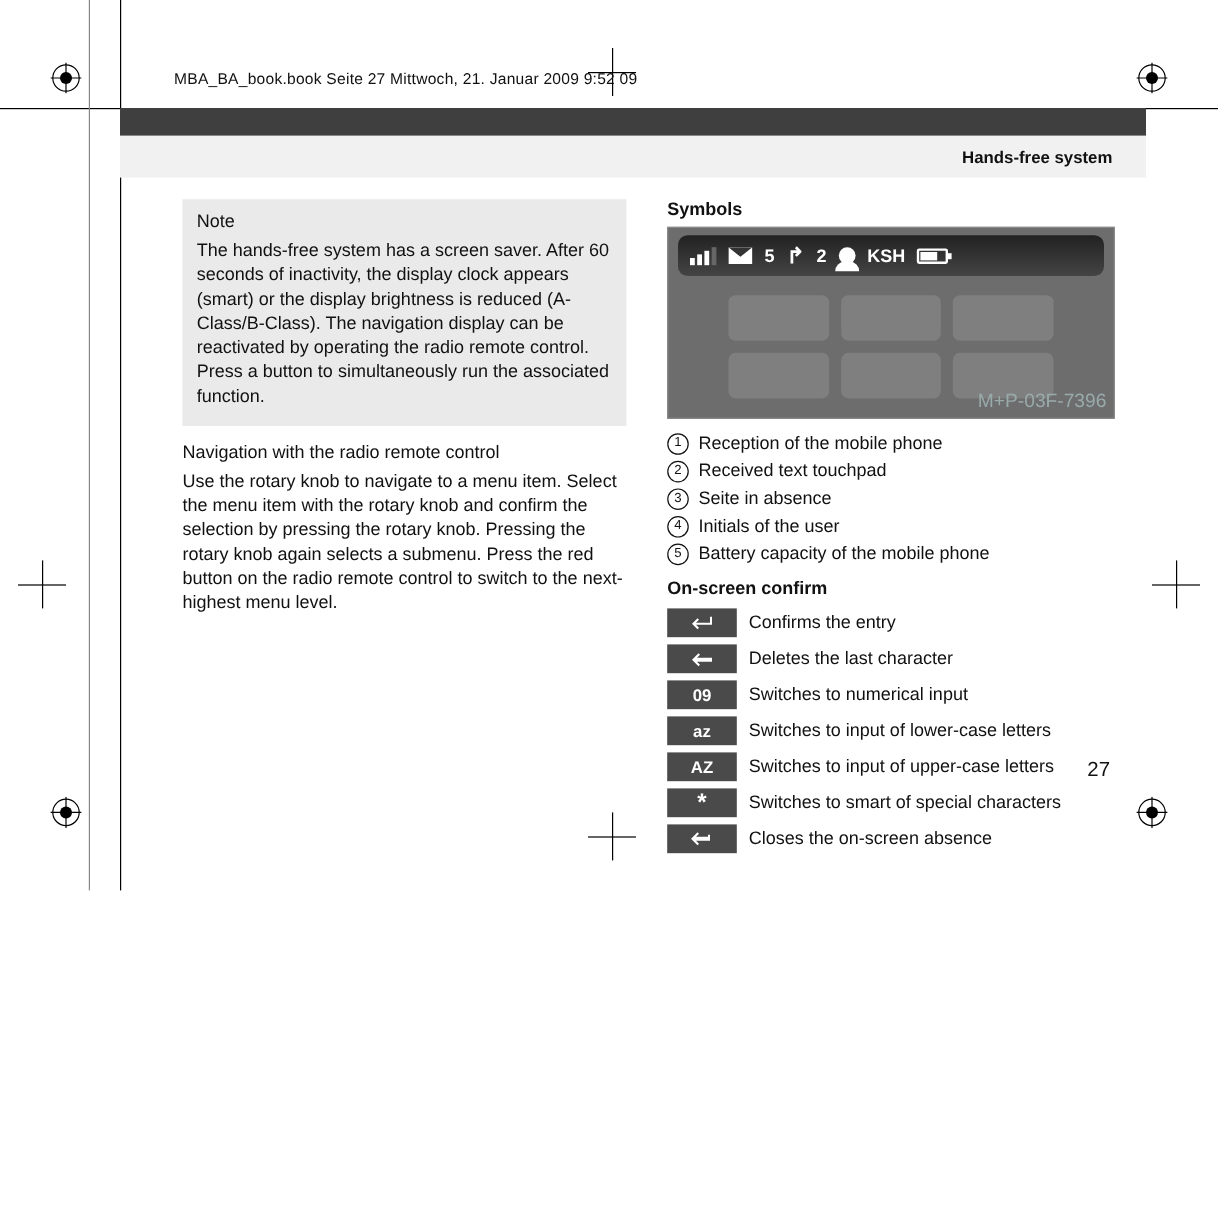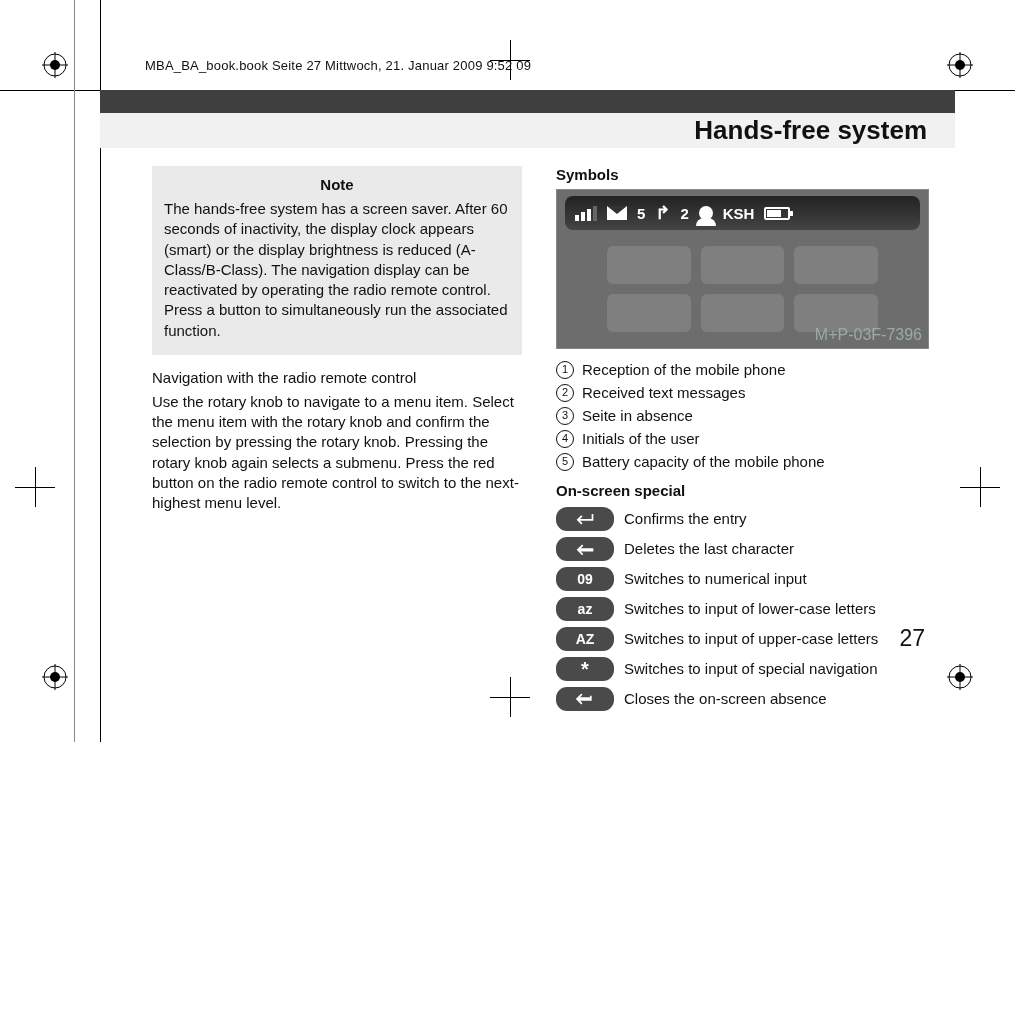--- a/index.html
+++ b/index.html
@@ -27,29 +27,29 @@
   .cc-r { right: 15px; top: 467px; }
   .cc-b { left: 490px; bottom: 25px; }
   .cc-t { left: 490px; top: 40px; }
 
   .meta-line { position: absolute; left: 145px; top: 58px; font-size: 13px; letter-spacing: .2px; }
 
   
   .content { position: absolute; left: 100px; top: 90px; right: 60px; bottom: 60px; }
   .header-bar { background: #f1f1f1; height: 58px; border-top: 23px solid #3f3f3f;
                 display: flex; align-items: center; justify-content: flex-end; padding-right: 28px; }
-  .header-title { font-weight: bold; font-size: 26px; color: #111; }
+  .header-title { font-weight: bold; font-size: 14px; color: #111; }
 
   .cols { display: flex; gap: 34px; padding: 18px 26px 0 52px; }
   .col { flex: 1 1 0; }
   .col.left { max-width: 370px; }
   .col.right { max-width: 380px; }
 
   .note-box { background: #eaeaea; padding: 10px 12px 14px 12px; margin-bottom: 14px; }
-  .note-title { font-weight: bold; margin-bottom: 6px; text-align: center; }
+  .note-title { font-weight: normal; margin-bottom: 6px; }
   .note-body { line-height: 1.35; }
 
   .h3 { font-weight: normal; margin: 6px 0 6px; }
   .para { line-height: 1.35; }
 
   .symbols-h { font-weight: bold; margin-bottom: 6px; }
   .sub-h { font-weight: bold; margin-bottom: 8px; }
 
   .status-img { width: 100%; height: 160px; background: #6d6d6d; position: relative; border: 1px solid #888; overflow: hidden; margin-bottom: 10px; }
   .status-bar { position: absolute; left: 8px; right: 8px; top: 6px; height: 34px; background: linear-gradient(#222,#444); border-radius: 8px; display: flex; align-items: center; color: #fff; font-weight: bold; font-size: 15px; gap: 10px; padding: 0 10px; }
@@ -66,25 +66,25 @@
   .batt::before{content:"";position:absolute;left:1px;top:1px;width:14px;height:7px;background:#fff;}
   .home-icons { position:absolute; left:50px; right:50px; top:56px; bottom:16px; display:grid; grid-template-columns: repeat(3,1fr); grid-template-rows: repeat(2,1fr); gap:10px; }
   .home-icons div { background:#7f7f7f; border-radius:6px; }
   .img-code { position:absolute; right:6px; bottom:4px; font-size:16px; color:#9aa; }
 
   .legend { margin: 8px 0 10px; }
   .legend-row { display:flex; align-items:center; gap:8px; margin: 2px 0; line-height:1.4; }
   .circ { width:18px; height:18px; border:1.5px solid #111; border-radius:50%; display:flex; align-items:center; justify-content:center; font-size:11px; flex: 0 0 18px; }
 
   .tp-table { display:grid; grid-template-columns: 58px 1fr; gap: 6px 10px; align-items: center; }
-  .key { background:#4a4a4a; color:#fff; height:24px; display:flex; align-items:center; justify-content:center; font-size:14px; font-weight:bold;border-radius:11px; }
+  .key { background:#4a4a4a; color:#fff; height:24px; display:flex; align-items:center; justify-content:center; font-size:14px; font-weight:bold; }
   .key svg { width:20px; height:16px; }
   .tp-desc { line-height:1.3; }
 
-  .page-num { position:absolute; right: 90px; bottom: 90px; font-size: 23px; }
+  .page-num { position:absolute; right: 90px; bottom: 90px; font-size: 17px; }
 </style>
 </head>
 <body>
 
 <div class="page">
 
   <div class="reg tl">
       <svg viewBox="0 0 26 26">
         <circle cx="13" cy="13" r="11" fill="none" stroke="#000"></circle>
         <circle cx="13" cy="13" r="5" fill="#000"></circle>
@@ -175,37 +175,37 @@
           <div class="img-code">M+P-03F-7396</div>
         </div>
 
         <div class="legend">
           <div class="legend-row">
               <span class="circ">1</span>
               <span>Reception of the mobile phone</span>
             </div>
           <div class="legend-row">
               <span class="circ">2</span>
-              <span>Received text messages</span>
+              <span>Received text touchpad</span>
             </div>
           <div class="legend-row">
               <span class="circ">3</span>
               <span>Seite in absence</span>
             </div>
           <div class="legend-row">
               <span class="circ">4</span>
               <span>Initials of the user</span>
             </div>
           <div class="legend-row">
               <span class="circ">5</span>
               <span>Battery capacity of the mobile phone</span>
             </div>
         </div>
 
-        <div class="sub-h">On-screen special</div>
+        <div class="sub-h">On-screen confirm</div>
 
         <div class="tp-table">
           <div class="key">
               <svg viewBox="0 0 24 16">
                 <path d="M20 2v6H6l3-3-1.5-1.5L2 9l5.5 5.5L9 13l-3-3h16V2z" fill="#fff"></path>
               </svg>
             </div>
           <div class="tp-desc">Confirms the entry</div>
 
           <div class="key">
@@ -218,21 +218,21 @@
           <div class="key">09</div>
           <div class="tp-desc">Switches to numerical input</div>
 
           <div class="key">az</div>
           <div class="tp-desc">Switches to input of lower-case letters</div>
 
           <div class="key">AZ</div>
           <div class="tp-desc">Switches to input of upper-case letters</div>
 
           <div class="key" style="font-size:20px">*</div>
-          <div class="tp-desc">Switches to input of special navigation</div>
+          <div class="tp-desc">Switches to smart of special characters</div>
 
           <div class="key">
               <svg viewBox="0 0 24 16">
                 <path d="M4 4v6h14l-3 3 1.5 1.5L23 8l-6.5-6.5L15 3l3 3H6V4z" fill="#fff" transform="scale(-1,1) translate(-24,0)"></path>
               </svg>
             </div>
           <div class="tp-desc">Closes the on-screen absence</div>
         </div>
       </div>
     </div>

